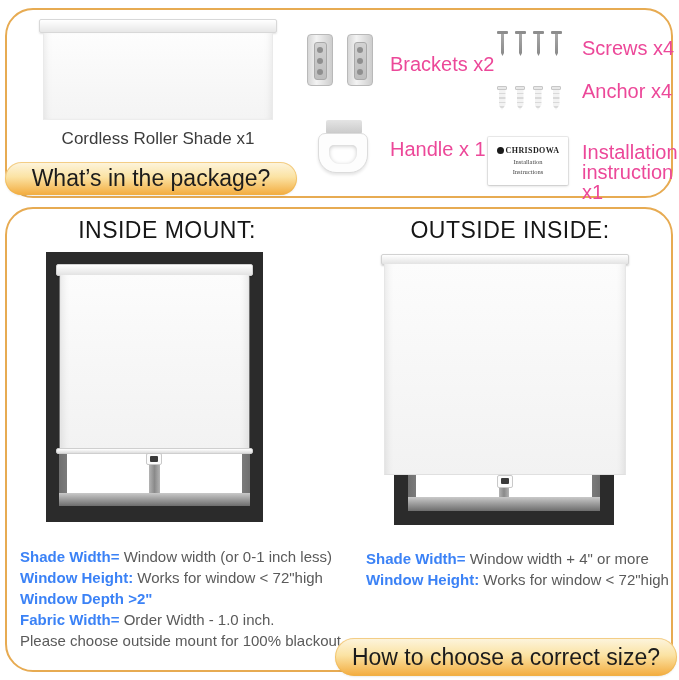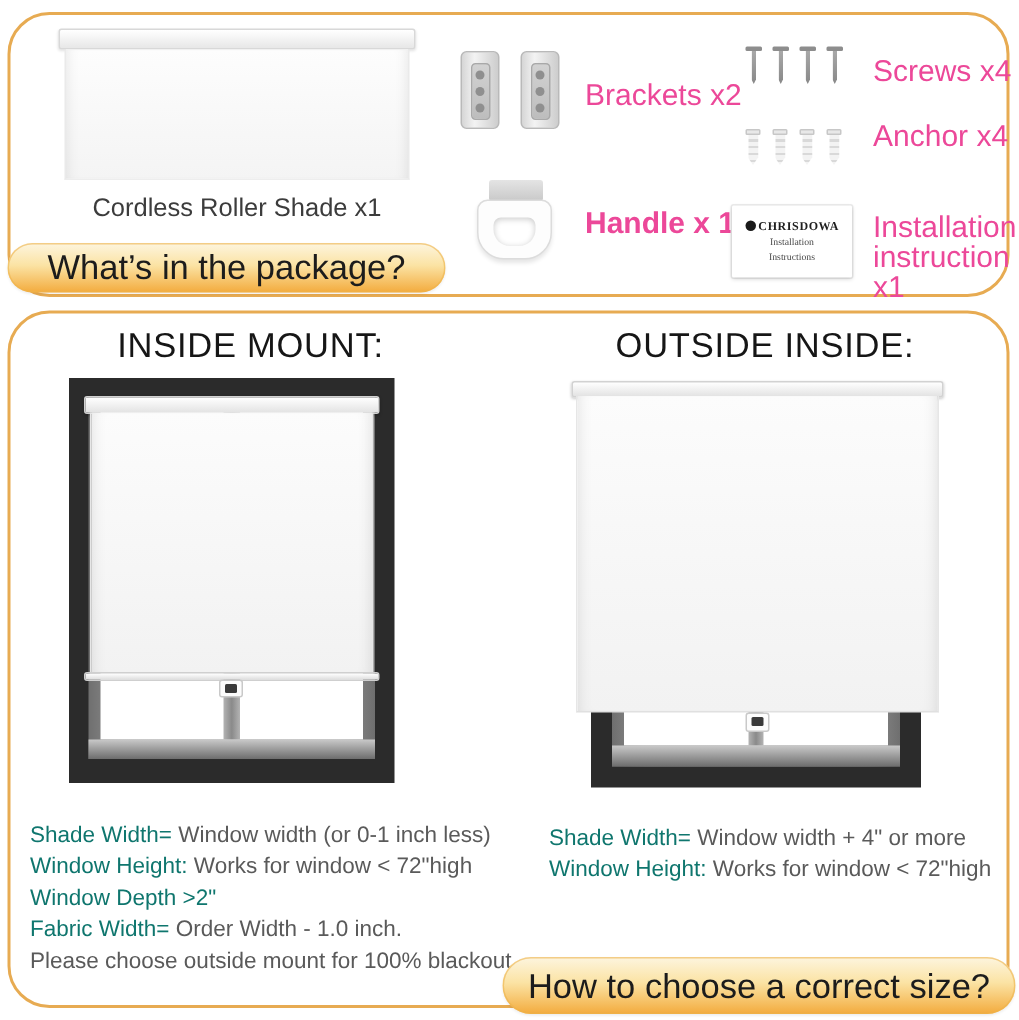--- a/index.html
+++ b/index.html
@@ -84,21 +84,21 @@
   .sh-fabric{position:absolute;background:linear-gradient(180deg,#fcfcfc,#f2f2f2);
            border-left:1px solid #e6e6e6;border-right:1px solid #e6e6e6;box-sizing:border-box;
            box-shadow:inset -8px 0 10px -8px rgba(0,0,0,.12),inset 8px 0 10px -8px rgba(0,0,0,.12);}
   .sh-bottombar{position:absolute;background:linear-gradient(#ffffff,#dedede);border:1px solid #cfcfcf;
            border-radius:2px;box-sizing:border-box;}
   .sh-handle{position:absolute;background:#fcfcfc;border:1px solid #c9c9c9;border-radius:2px;box-sizing:border-box;}
   .sh-handle::after{content:"";position:absolute;left:3px;top:2px;right:3px;height:6px;background:#3a3a3a;border-radius:1px;}
 
   
   .specs{font-size:15px;line-height:21px;white-space:nowrap;}
-  .spec-b{font-weight:normal;color:#0f766e;}
+  .spec-b{font-weight:bold;color:#3b82f6;}
   .spec-r{color:#5a5a5a;}
 </style>
 </head>
 <body>
 
 <div class="page">
 
   <div class="panel panel-top">
 
     <div class="abs rail" style="left:32px;top:9px;width:238px;height:14px;"></div>
@@ -110,21 +110,21 @@
       <span class="bracket"></span>
     </div>
     <div class="abs item-label" style="left:383px;top:43px;">Brackets x2</div>
 
     <div class="abs handle-icon" style="left:311px;top:110px;">
       <div class="handle-tape"></div>
       <div class="handle-body">
         <div class="handle-hole"></div>
       </div>
     </div>
-    <div class="abs item-label" style="left:383px;top:128px;font-weight:bold;">Handle x 1</div>
+    <div class="abs item-label" style="left:383px;top:128px;">Handle x 1</div>
 
     <div class="abs" style="left:489px;top:21px;display:flex;gap:5px;">
       <span class="screw"></span>
       <span class="screw"></span>
       <span class="screw"></span>
       <span class="screw"></span>
     </div>
     <div class="abs item-label" style="left:575px;top:27px;">Screws x4</div>
 
     <div class="abs" style="left:489px;top:76px;display:flex;gap:6px;">

